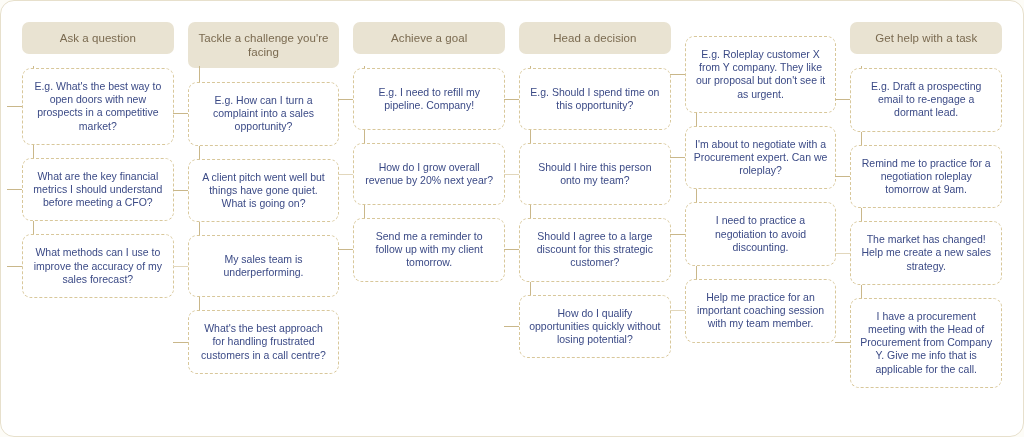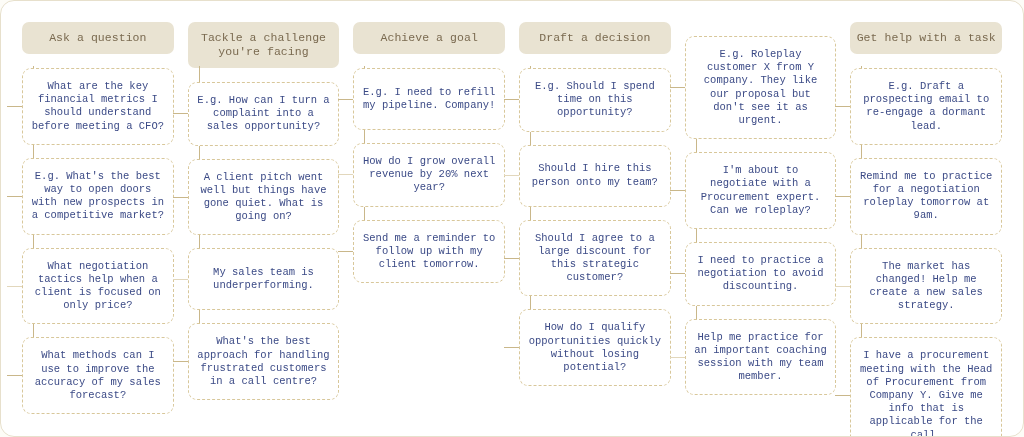--- a/index.html
+++ b/index.html
@@ -37,21 +37,20 @@
 
   .column {
     position: relative;
     flex: 1 1 0;
     min-width: 0;
     display: flex;
     flex-direction: column;
     align-items: center;
     padding: 0 7px;
     box-sizing: border-box;
-    font-family: Liberation Mono, monospace;
   }
 
   .col-header {
     width: 100%;
     box-sizing: border-box;
     background: #e9e3d2;
     color: #7a6a50;
     border-radius: 7px;
     text-align: center;
     font-size: 11.5px;
@@ -125,32 +124,28 @@
 
 <div id="board">
   <div class="columns">
 
     <div class="column">
       <div class="col-header">Ask a question</div>
       <div class="trunk"></div>
       <div class="cards">
         <div class="card-wrap">
           <span class="stub"></span>
+          <div class="card h1">E.g. What's the best way to open doors with new prospects in a competitive market?</div>
+        </div>
+        <div class="card-wrap">
+          <span class="stub"></span>
           <div class="card h2">What are the key financial metrics I should understand before meeting a CFO?</div>
         </div>
         <div class="card-wrap">
           <span class="stub"></span>
-          <div class="card h1">E.g. What's the best way to open doors with new prospects in a competitive market?</div>
-        </div>
-        <div class="card-wrap">
-          <span class="stub faint"></span>
-          <div class="card h2">What negotiation tactics help when a client is focused on only price?</div>
-        </div>
-        <div class="card-wrap">
-          <span class="stub"></span>
           <div class="card h2">What methods can I use to improve the accuracy of my sales forecast?</div>
         </div>
       </div>
     </div>
 
     <div class="column">
       <div class="col-header">Tackle a challenge you're facing</div>
       <div class="trunk"></div>
       <div class="cards">
         <div class="card-wrap">
@@ -185,21 +180,21 @@
           <div class="card h2">How do I grow overall revenue by 20% next year?</div>
         </div>
         <div class="card-wrap">
           <span class="stub"></span>
           <div class="card h2">Send me a reminder to follow up with my client tomorrow.</div>
         </div>
       </div>
     </div>
 
     <div class="column">
-      <div class="col-header">Draft a decision</div>
+      <div class="col-header">Head a decision</div>
       <div class="trunk"></div>
       <div class="cards">
         <div class="card-wrap">
           <span class="stub"></span>
           <div class="card h1">E.g. Should I spend time on this opportunity?</div>
         </div>
         <div class="card-wrap">
           <span class="stub faint"></span>
           <div class="card h2">Should I hire this person onto my team?</div>
         </div>

